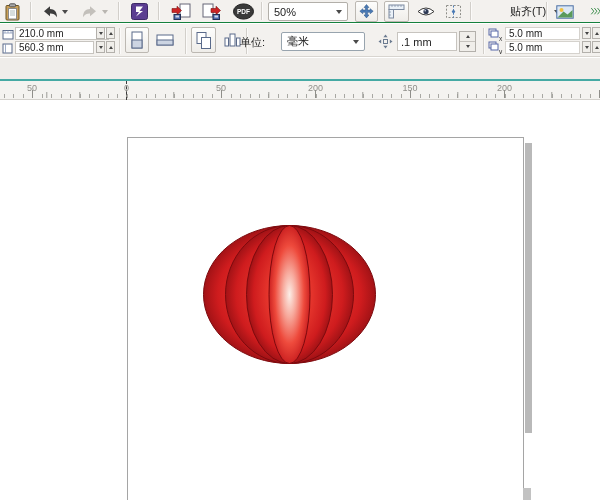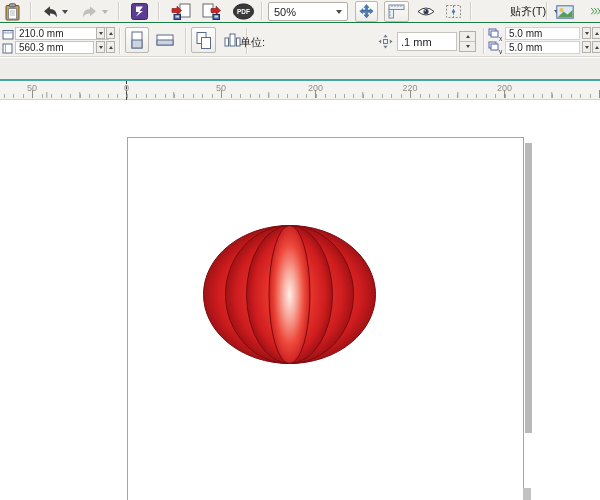--- a/index.html
+++ b/index.html
@@ -275,20 +275,24 @@
         <rect x="1" y="6" width="3.5" height="8" fill="#fff" stroke="#5a6a8a"></rect>
         <rect x="6" y="2" width="5" height="12" fill="#fff" stroke="#5a6a8a"></rect>
         <rect x="12.5" y="6" width="3.5" height="8" fill="#fff" stroke="#5a6a8a"></rect>
       </svg>
     </div>
 
     <div class="sep2" style="left:246px;"></div>
 
     <span class="lbl" style="left:240px; top:11px;">单位:</span>
 
+    <div class="combo" style="left:281px; top:8px; width:84px; height:19px;">
+      <span>毫米</span>
+      <span class="caret"></span>
+    </div>
 
     <div class="icon-btn" style="left:377px; top:9px; width:16px; height:16px;">
       <svg width="15" height="15" viewBox="0 0 15 15">
         <path d="M7.5 0.5 L9.6 3.2 L5.4 3.2 Z" fill="#6a7a8f"></path>
         <path d="M7.5 14.5 L9.6 11.8 L5.4 11.8 Z" fill="#6a7a8f"></path>
         <path d="M0.5 7.5 L3.2 5.4 L3.2 9.6 Z" fill="#6a7a8f"></path>
         <path d="M14.5 7.5 L11.8 5.4 L11.8 9.6 Z" fill="#6a7a8f"></path>
         <rect x="5.5" y="5.5" width="4" height="4" fill="none" stroke="#6a7a8f"></rect>
       </svg>
     </div>
@@ -346,21 +350,21 @@
   </div>
 
   <div id="gapstrip"></div>
 
   <div id="ruler">
     <div class="teal"></div>
     <span class="ruler-num" style="left:32px;">50</span>
     <span class="ruler-num" style="left:126.5px;">0</span>
     <span class="ruler-num" style="left:221px;">50</span>
     <span class="ruler-num" style="left:315.5px;">200</span>
-    <span class="ruler-num" style="left:410px;">220</span>
+    <span class="ruler-num" style="left:410px;">150</span>
     <span class="ruler-num" style="left:504.5px;">200</span>
     <div id="ticks-minor"></div>
     <div id="ticks-half"></div>
     <div id="ticks-major"></div>
     <div id="cursor-line"></div>
   </div>
 
   <div id="canvas">
     <div id="page"></div>
     <div id="page-shadow"></div>

